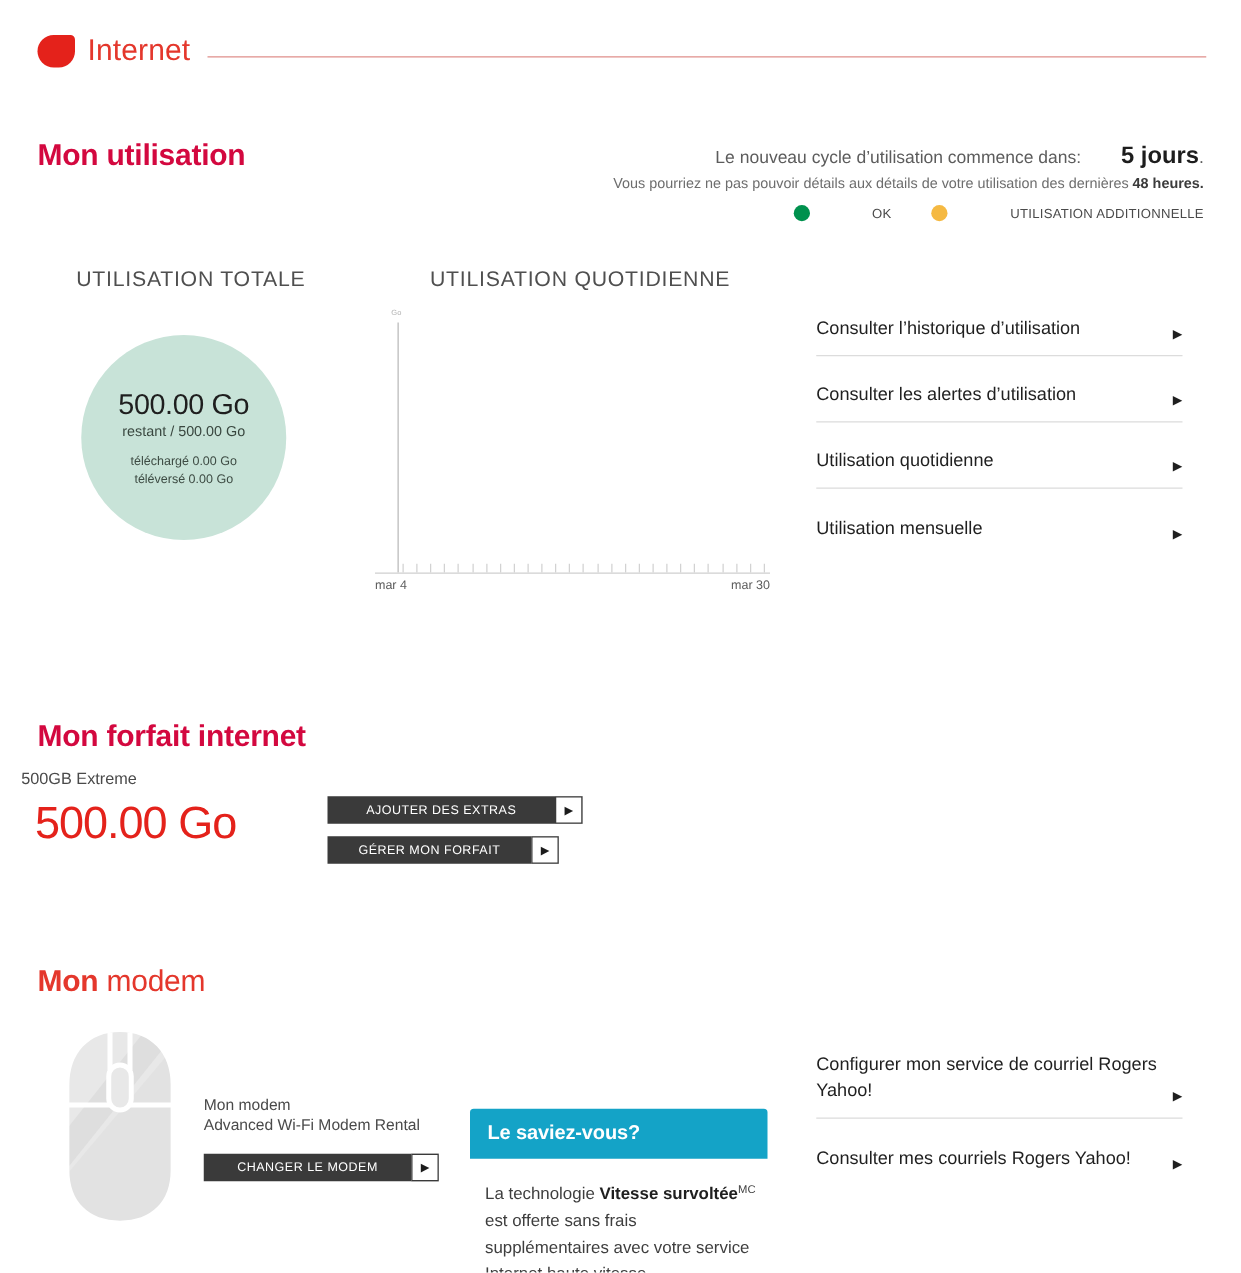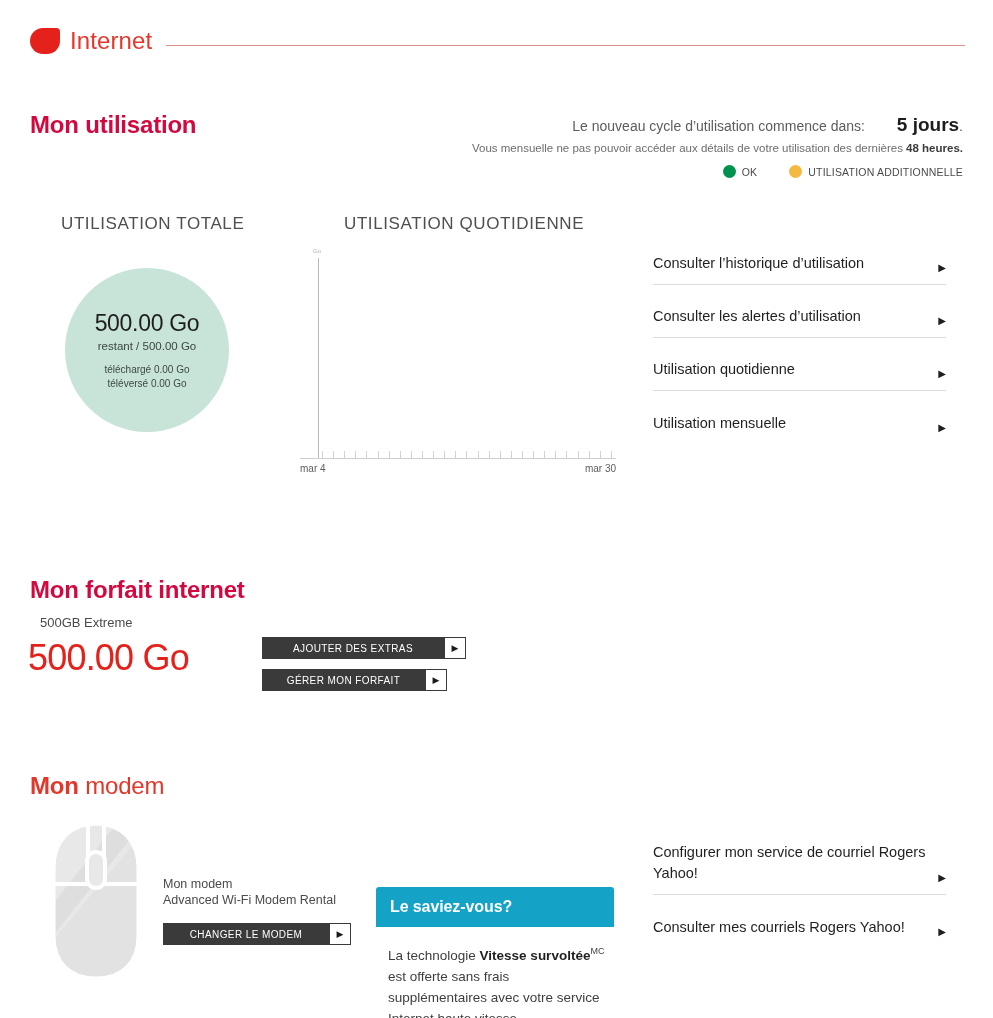--- a/index.html
+++ b/index.html
@@ -90,20 +90,21 @@
     align-items: center;
     margin-top: 7px;
     gap: 8px;
   }
   .legend-item { display: flex; align-items: center; gap: 6px; }
   .legend-dot { width: 13px; height: 13px; border-radius: 50%; display: inline-block; }
   .legend-label {
     font-size: 10.5px;
     color: #4a4a4a;
     letter-spacing: 0.2px;
+    margin-left: 44px;
   }
   .legend-spacer { width: 16px; }
 
   
   .panel-heading {
     position: absolute;
     font-size: 17px;
     color: #4f4f4f;
     letter-spacing: 0.6px;
     font-weight: 400;
@@ -333,21 +334,21 @@
 </div>
 
 <div class="section-title" style="left:30px; top:111px;">Mon utilisation</div>
 
 <div class="cycle-info">
   <div class="cycle-line1">
     <span>Le nouveau cycle d’utilisation commence dans:</span>
     <span class="days">5 jours</span><span>.</span>
   </div>
   <div class="cycle-line2">
-    <span>Vous mensuelle ne pas pouvoir accéder aux détails de votre utilisation des dernières </span><span class="bold">48 heures.</span>
+    <span>Vous pourriez ne pas pouvoir détails aux détails de votre utilisation des dernières </span><span class="bold">48 heures.</span>
   </div>
   <div class="legend-row">
     <div class="legend-item">
       <span class="legend-dot" style="background:#00914e;"></span>
       <span class="legend-label">OK</span>
     </div>
     <span class="legend-spacer"></span>
     <div class="legend-item">
       <span class="legend-dot" style="background:#f5b942;"></span>
       <span class="legend-label">UTILISATION ADDITIONNELLE</span>
@@ -419,21 +420,21 @@
     <span class="link-arrow">▶</span>
   </div>
   <div class="link-row" style="height:53px;">
     <span class="link-text">Utilisation mensuelle</span>
     <span class="link-arrow">▶</span>
   </div>
 </div>
 
 <div class="section-title" style="left:30px; top:576px;">Mon forfait internet</div>
 
-<div class="plan-name" style="left:40px; top:615px;">500GB Extreme</div>
+<div class="plan-name" style="left:17px; top:615px;">500GB Extreme</div>
 
 <div class="plan-amount" style="left:28px; top:637px;">500.00 Go</div>
 
 <button class="dark-btn" style="left:262px; top:637px; width:204px;">
   <span class="btn-label">AJOUTER DES EXTRAS</span>
   <span class="btn-arrow-box">▶</span>
 </button>
 
 <button class="dark-btn" style="left:262px; top:669px; width:185px;">
   <span class="btn-label">GÉRER MON FORFAIT</span>

